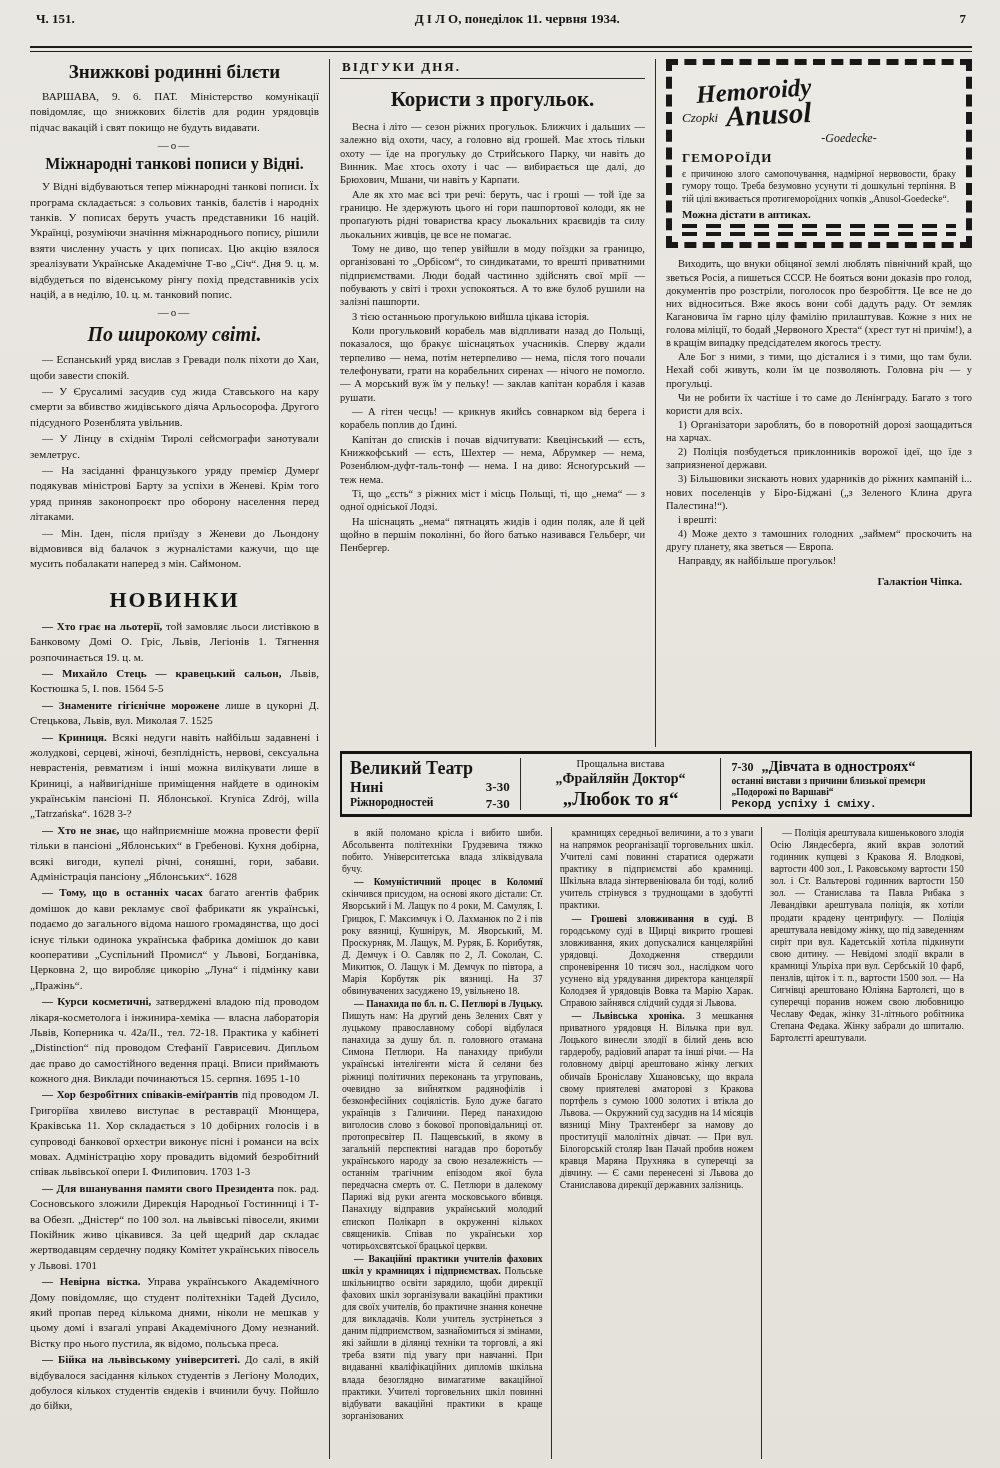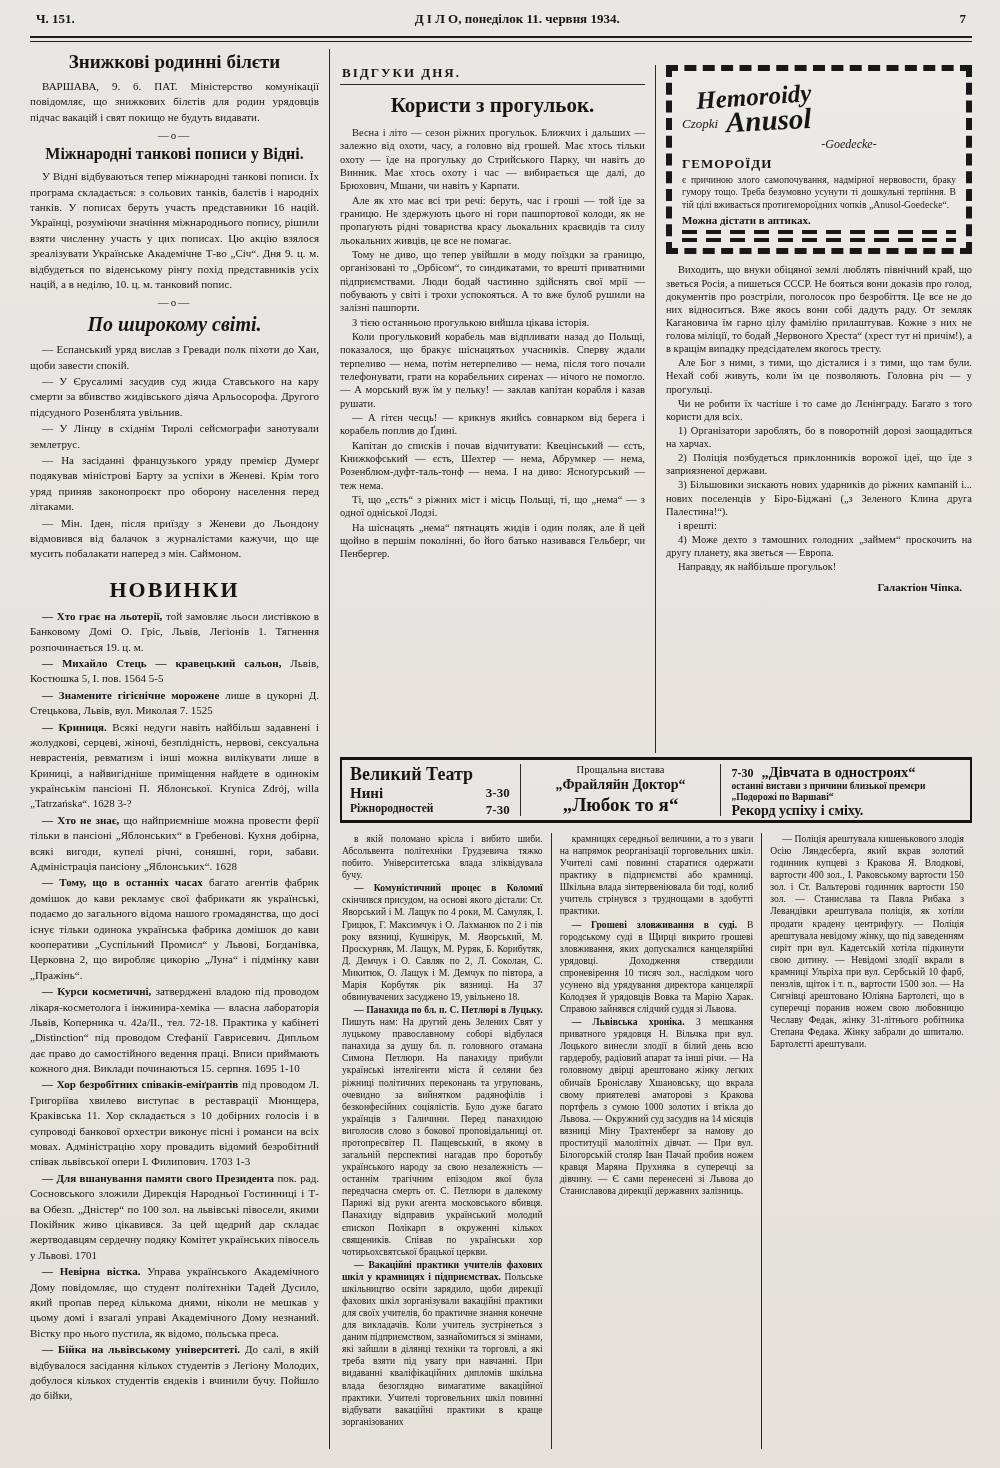--- a/index.html
+++ b/index.html
@@ -2,28 +2,28 @@
 <html><head>
 <meta charset="utf-8">
 <style>
   * { margin:0; padding:0; box-sizing:border-box; }
   html,body { background:#f4f3ef; }
   body { font-family:"Liberation Serif","DejaVu Serif",serif; color:#161616; }
   .page { width:1000px; height:1468px; margin:0 auto; background:linear-gradient(#e9e7e1,#e3e1da);
           padding:10px 28px 14px 30px; overflow:hidden; position:relative; }
 
   .masthead { display:flex; justify-content:space-between; align-items:baseline;
-              font-weight:bold; font-size:13px; padding:1px 6px 9px; }
+              font-weight:bold; font-size:13px; padding:1px 6px 19px; }
   .mast-rule { border-top:2px solid #1d1d1d; border-bottom:1px solid #1d1d1d; height:6px; margin-bottom:7px; }
 
   .content { display:flex; height:1400px; overflow:hidden; }
 
   .col-left { flex:0 0 300px; width:300px; padding-right:10px; border-right:1px solid #2b2b2b; overflow:hidden; }
   .right-area { flex:1; display:flex; flex-direction:column; padding-left:10px; overflow:hidden; }
-  .upper { display:flex; flex:0 0 688px; height:688px; overflow:hidden;margin-top:16px; }
+  .upper { display:flex; flex:0 0 688px; height:688px; overflow:hidden; }
   .col-mid { width:50%; padding-right:10px; border-right:1px solid #2b2b2b; overflow:hidden; }
   .col-right { width:50%; padding-left:10px; overflow:hidden; }
   .lower { flex:1; display:flex; padding-top:10px; overflow:hidden; }
   .bcol { width:33.33%; padding:0 8px; overflow:hidden; }
   .bcol + .bcol { border-left:1px solid #2b2b2b; }
   .bcol:first-child { padding-left:2px; }
 
   .para { font-size:11px; line-height:1.4; text-align:justify; text-indent:12px; margin-bottom:1px; }
   .mid-para { font-size:10.5px; line-height:1.27; }
   .right-para { font-size:10.5px; line-height:1.25; }
@@ -65,21 +65,21 @@
   .th-today { font-size:15px; }
   .th-variety { font-size:11.5px; }
   .th-time { font-size:13px; }
   .th-farewell { font-size:10.5px; }
   .th-show1 { font-size:14px; font-weight:bold; }
   .th-show2 { font-size:19px; font-weight:bold; }
   .th-top { display:flex; gap:8px; font-weight:bold; align-items:baseline; }
   .th-time3 { font-size:12px; }
   .th-show3 { font-size:14.5px; }
   .th-note { font-size:9.5px; font-weight:bold; line-height:1.15; }
-  .th-tag { font-size:14px; font-weight:bold; }
+  .th-tag { font-size:11px; font-weight:bold;font-family:Liberation Mono, monospace; }
 </style>
 </head>
 <body>
 
 <div class="page">
 
   <div class="masthead">
     <span>Ч. 151.</span>
     <span>Д І Л О,  понеділок 11. червня 1934.</span>
     <span>7</span>

